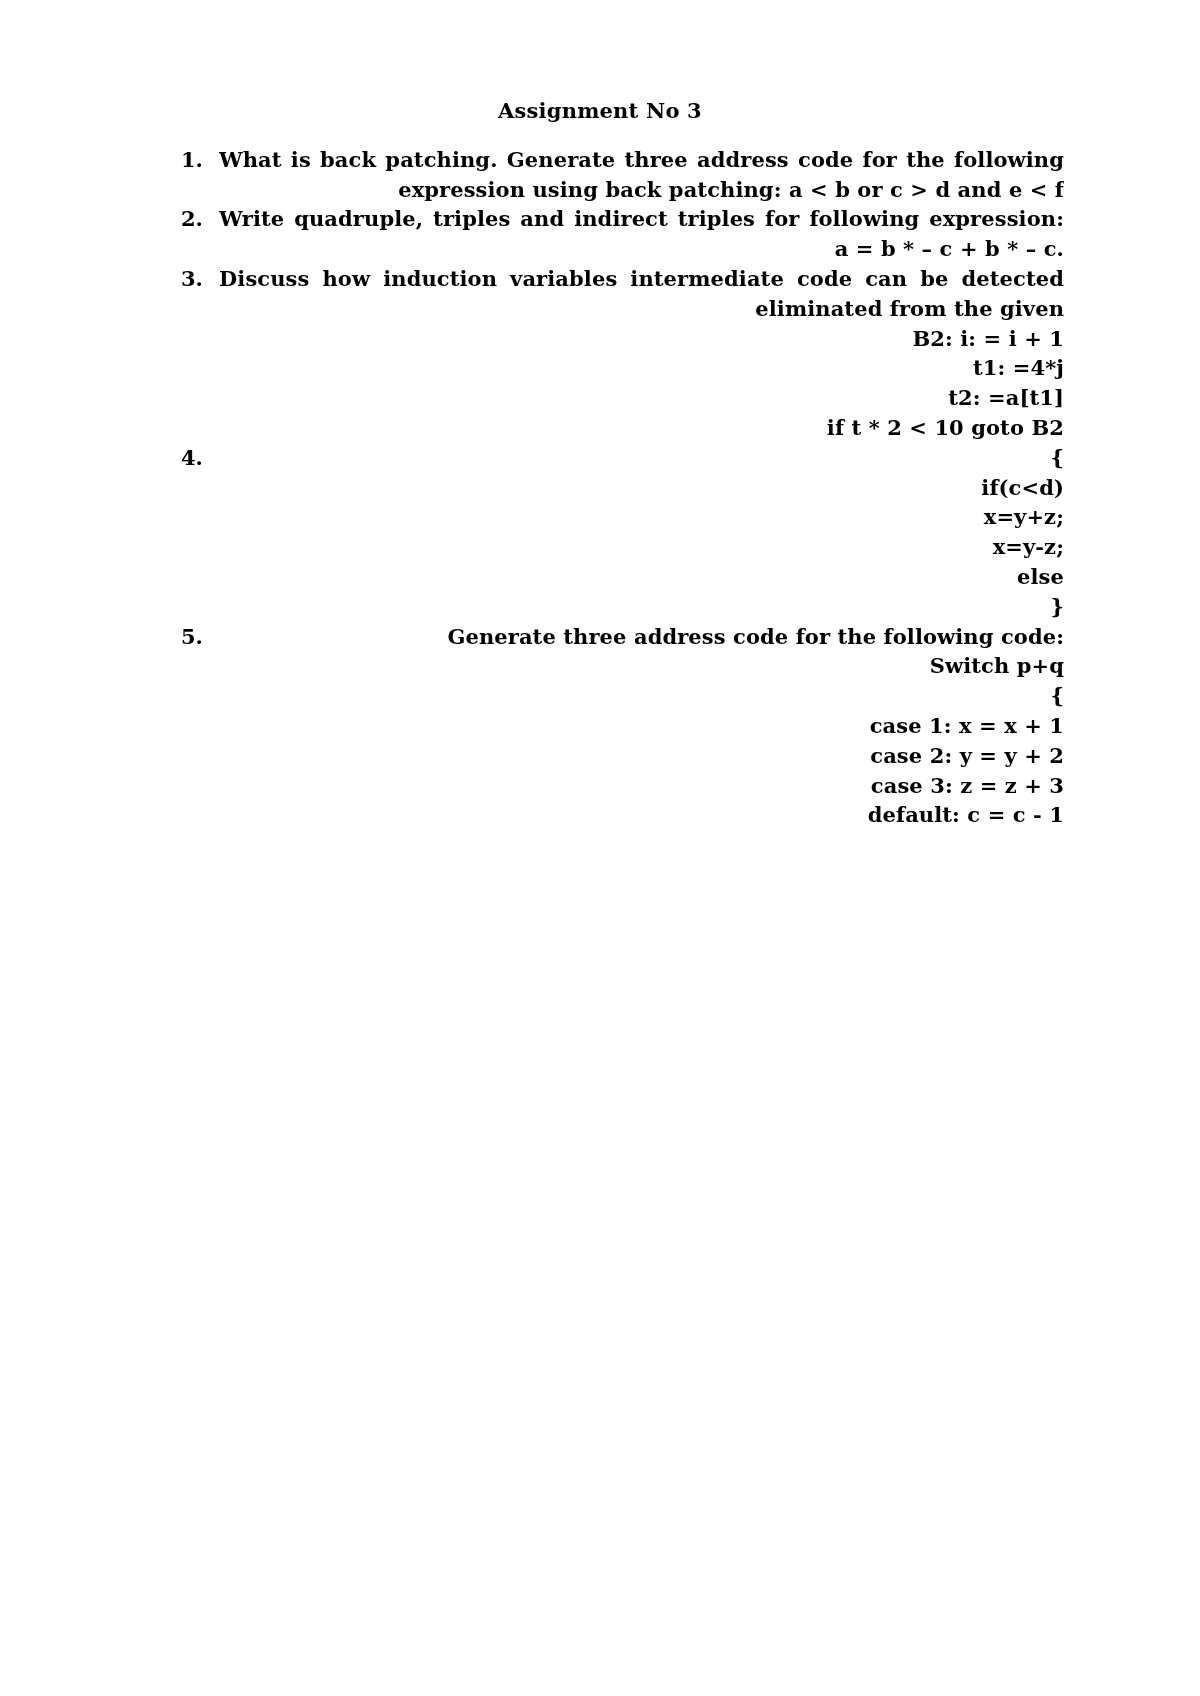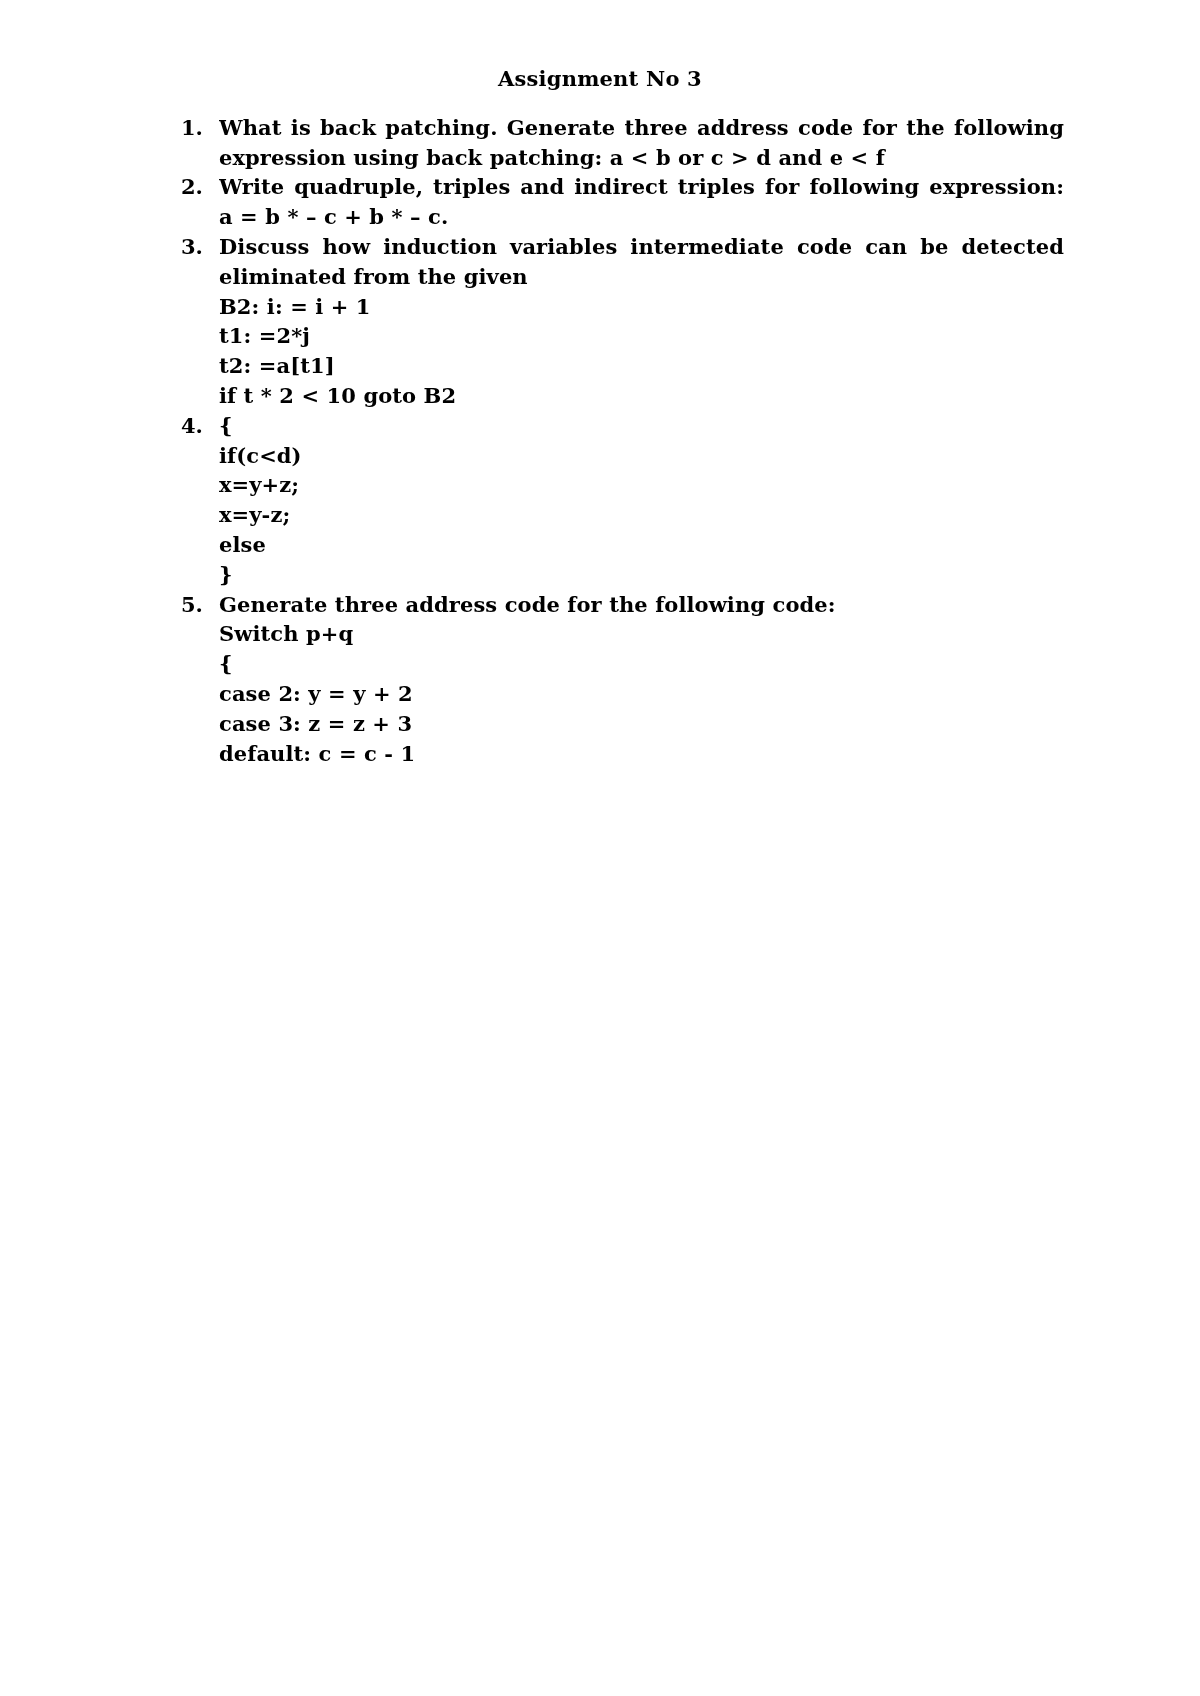--- a/index.html
+++ b/index.html
@@ -11,21 +11,21 @@
     position: relative;
     width: 1200px;
     height: 1696px;
     background: #ffffff;
     color: #000000;
     font-family: "DejaVu Serif", "Liberation Serif", serif;
     font-size: 21px;
     overflow: hidden;
   }
   .doc-title {
-    padding-top: 64px;
+    padding-top: 96px;
     width: 1200px;
     text-align: center;
     line-height: 29.8px;
     font-weight: 600;
     letter-spacing: 0.2px;
   }
   .q-list {
     margin: 19px 0 0 181px;
   }
   .q-item {
@@ -40,20 +40,21 @@
   }
   .q-content {
     width: 845px;
   }
   .t-line {
     line-height: 29.8px;
     height: 29.8px;
     overflow: hidden;
     font-weight: 600;
     letter-spacing: 0.1px;
+    text-align: right;
   }
   
   .t-line.jf {
     text-align: justify;
     text-align-last: justify;
   }
 </style>
 </head>
 <body>
 
@@ -78,21 +79,21 @@
         <div class="t-line">a = b * – c + b * – c.</div>
       </div>
     </div>
 
     <div class="q-item">
       <div class="q-num">3.</div>
       <div class="q-content">
         <div class="t-line jf">Discuss how induction variables intermediate code can be detected and</div>
         <div class="t-line">eliminated from the given</div>
         <div class="t-line">B2: i: = i + 1</div>
-        <div class="t-line">t1: =2*j</div>
+        <div class="t-line">t1: =4*j</div>
         <div class="t-line">t2: =a[t1]</div>
         <div class="t-line">if t * 2 &lt; 10 goto B2</div>
       </div>
     </div>
 
     <div class="q-item">
       <div class="q-num">4.</div>
       <div class="q-content">
         <div class="t-line">{</div>
         <div class="t-line">if(c&lt;d)</div>
@@ -102,20 +103,21 @@
         <div class="t-line">}</div>
       </div>
     </div>
 
     <div class="q-item">
       <div class="q-num">5.</div>
       <div class="q-content">
         <div class="t-line">Generate three address code for the following code:</div>
         <div class="t-line">Switch p+q</div>
         <div class="t-line">{</div>
+        <div class="t-line">case 1: x = x + 1</div>
         <div class="t-line">case 2: y = y + 2</div>
         <div class="t-line">case 3: z = z + 3</div>
         <div class="t-line">default: c = c - 1</div>
       </div>
     </div>
 
   </div>
 </div>
 
 </body></html>

